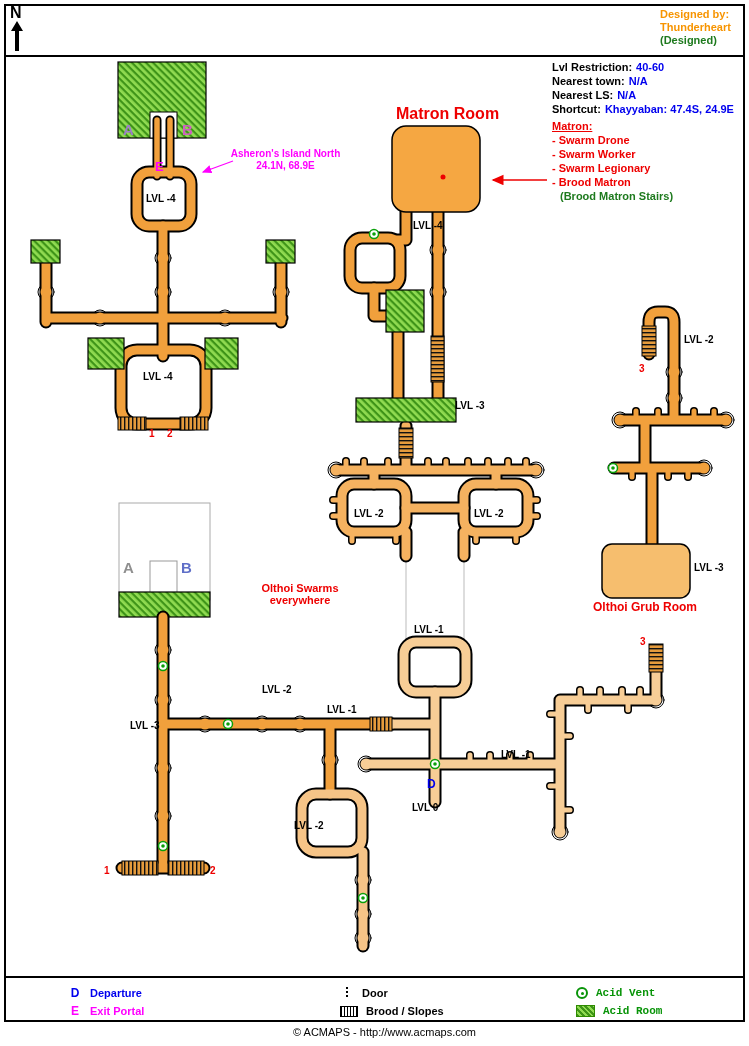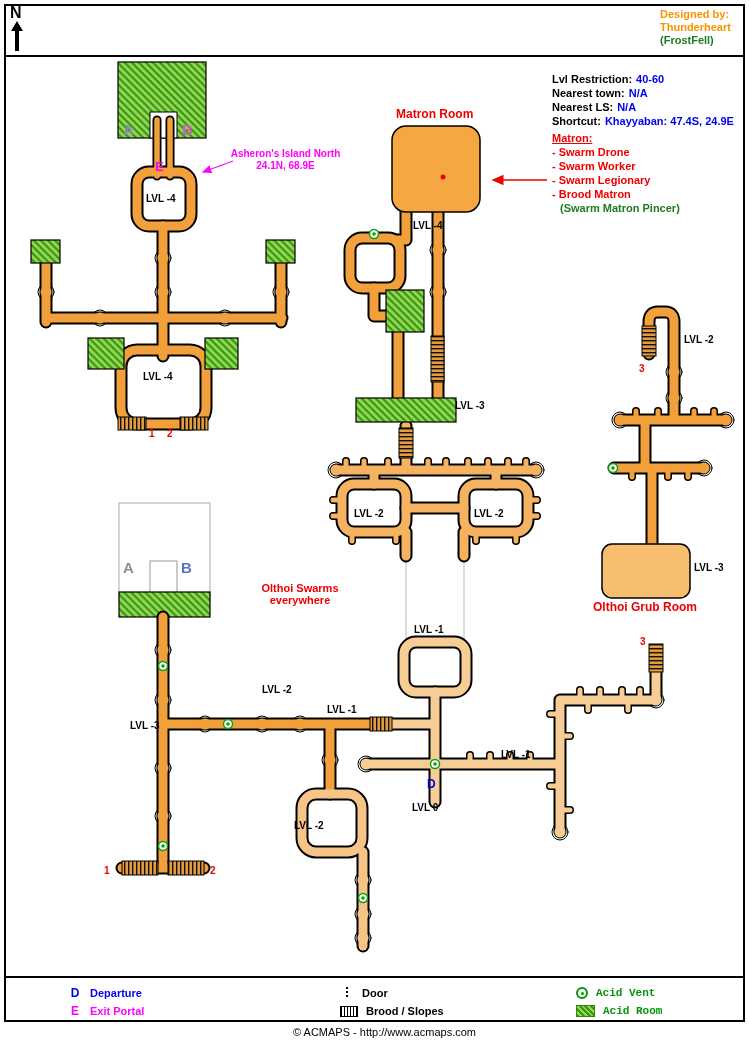--- a/index.html
+++ b/index.html
@@ -12,21 +12,21 @@
   .map-svg{position:absolute;left:0;top:0;z-index:1;}
   .title{position:absolute;top:8px;left:0;width:100%;text-align:center;
          font-size:20px;font-weight:bold;color:#000;z-index:7;}
   .subtitle{position:absolute;top:33px;left:0;width:100%;text-align:center;
             font-size:12.5px;font-weight:bold;color:#000;z-index:7;}
   .compass{position:absolute;left:10px;top:5px;z-index:7;display:flex;flex-direction:column;align-items:flex-start;}
   .compass .n{font-size:16px;font-weight:bold;line-height:16px;}
   .designer{position:absolute;left:660px;top:8px;z-index:7;font-size:11px;font-weight:bold;line-height:13px;}
   .designer .d1,.designer .d2{color:#F79400;}
   .designer .d3{color:#1E7A1E;}
-  .info-panel{position:absolute;left:552px;top:72px;z-index:3;font-size:11px;font-weight:bold;
+  .info-panel{position:absolute;left:552px;top:60px;z-index:3;font-size:11px;font-weight:bold;
               line-height:14px;color:#000;white-space:nowrap;}
   .ip-val{color:#0000EE;margin-left:4px;}
   .ip-heading{color:#EE0000;text-decoration:underline;margin-top:3px;}
   .ip-item{color:#EE0000;}
   .ip-note{color:#1E7A1E;padding-left:8px;}
   .m-lbl{position:absolute;z-index:3;font-size:10px;font-weight:bold;color:#000;white-space:nowrap;line-height:12px;}
   .m-note{position:absolute;z-index:3;font-weight:bold;text-align:center;line-height:12px;}
   .c-red{color:#EE0000;} .c-blue{color:#0000EE;} .c-mag{color:#FF00FF;}
   .c-purpleA{color:#9B7FC6;} .c-magB{color:#CE5FC0;} .c-grayA{color:#8F8F8F;} .c-blueB{color:#5F6FC8;}
   .legend-col{position:absolute;top:984px;z-index:3;font-size:11px;font-weight:bold;}
@@ -281,44 +281,44 @@
 
   <div class="compass">
     <div class="n">N</div>
     <svg width="14" height="30">
       <polygon points="7,0 13,10 9,10 9,30 5,30 5,10 1,10" fill="#000"></polygon>
     </svg>
   </div>
   <div class="designer">
     <div class="d1">Designed by:</div>
     <div class="d2">Thunderheart</div>
-    <div class="d3">(FrostFell)</div>
+    <div class="d3">(Designed)</div>
   </div>
 
   <div class="info-panel">
     <div><span>Lvl Restriction:</span><span class="ip-val">40-60</span></div>
     <div><span>Nearest town:</span><span class="ip-val">N/A</span></div>
     <div><span>Nearest LS:</span><span class="ip-val">N/A</span></div>
     <div><span>Shortcut:</span><span class="ip-val">Khayyaban: 47.4S, 24.9E</span></div>
     <div class="ip-heading">Matron:</div>
     <div class="ip-item">- Swarm Drone</div>
     <div class="ip-item">- Swarm Worker</div>
     <div class="ip-item">- Swarm Legionary</div>
     <div class="ip-item">- Brood Matron</div>
-    <div class="ip-note">(Swarm Matron Pincer)</div>
+    <div class="ip-note">(Brood Matron Stairs)</div>
   </div>
 
   <div class="m-lbl c-mag" style="left:155px;top:161px;font-size:13px">E</div>
   <div class="m-lbl" style="left:146px;top:193px">LVL -4</div>
   <div class="m-lbl c-purpleA" style="left:123px;top:124px;font-size:15px">A</div>
   <div class="m-lbl c-magB" style="left:182px;top:124px;font-size:15px">B</div>
   <div class="m-lbl" style="left:143px;top:371px">LVL -4</div>
   <div class="m-lbl c-red" style="left:149px;top:428px">1</div>
   <div class="m-lbl c-red" style="left:167px;top:428px">2</div>
-  <div class="m-lbl c-red" style="left:396px;top:108px;font-size:12px">Matron Room</div>
+  <div class="m-lbl c-red" style="left:396px;top:108px;font-size:16px">Matron Room</div>
   <div class="m-lbl" style="left:413px;top:220px">LVL -4</div>
   <div class="m-lbl" style="left:455px;top:400px">LVL -3</div>
   <div class="m-lbl" style="left:354px;top:508px">LVL -2</div>
   <div class="m-lbl" style="left:474px;top:508px">LVL -2</div>
   <div class="m-lbl" style="left:684px;top:334px">LVL -2</div>
   <div class="m-lbl c-red" style="left:639px;top:363px">3</div>
   <div class="m-lbl" style="left:694px;top:562px">LVL -3</div>
   <div class="m-lbl c-red" style="left:593px;top:601px;font-size:12px">Olthoi Grub Room</div>
   <div class="m-lbl c-grayA" style="left:123px;top:562px;font-size:15px">A</div>
   <div class="m-lbl c-blueB" style="left:181px;top:562px;font-size:15px">B</div>

